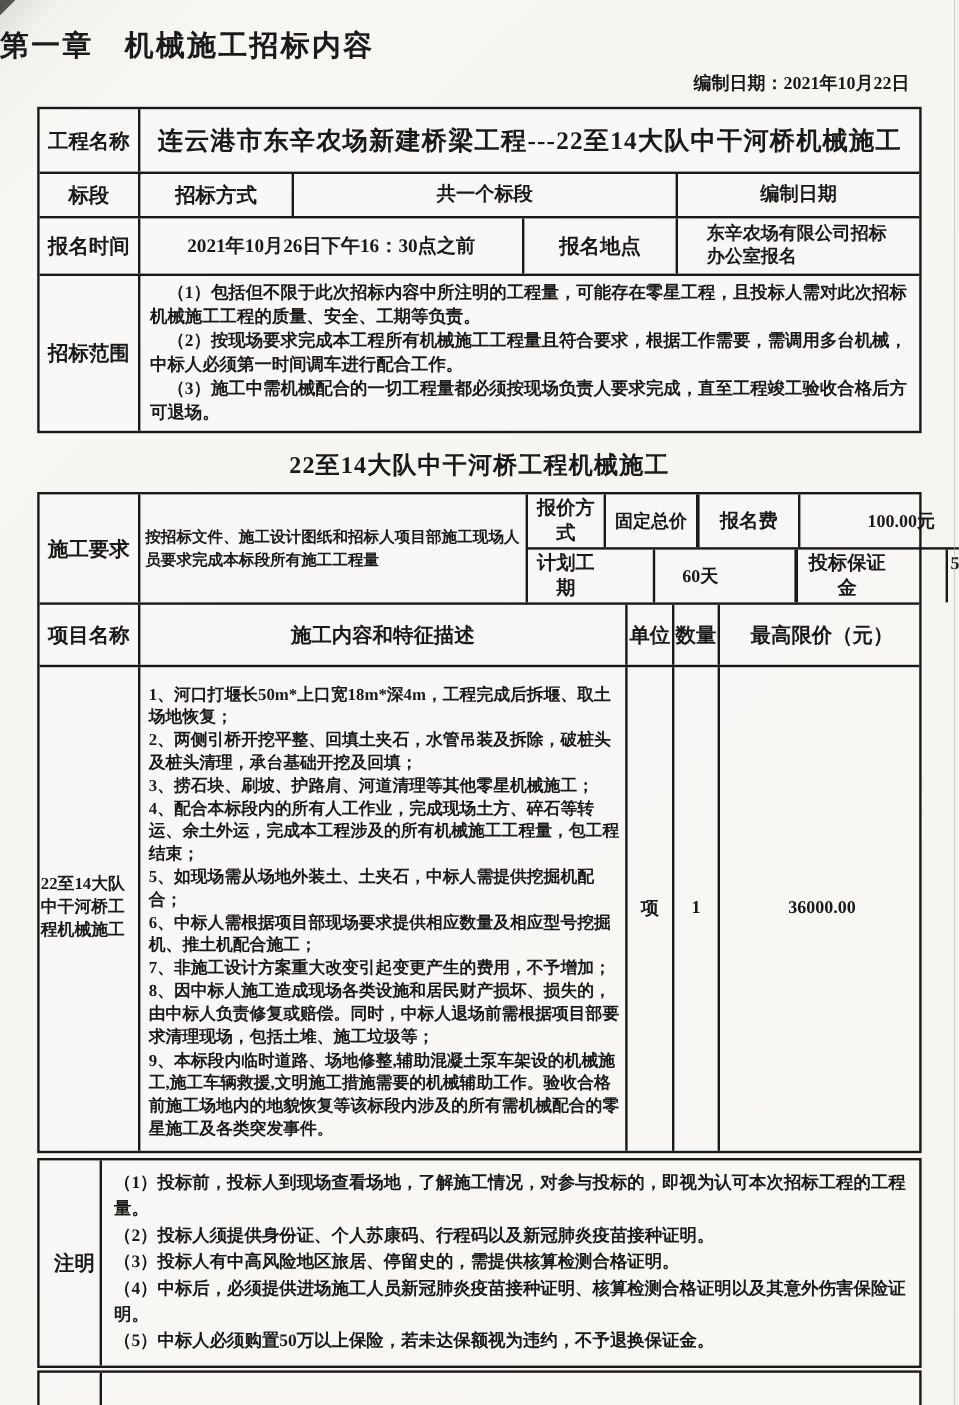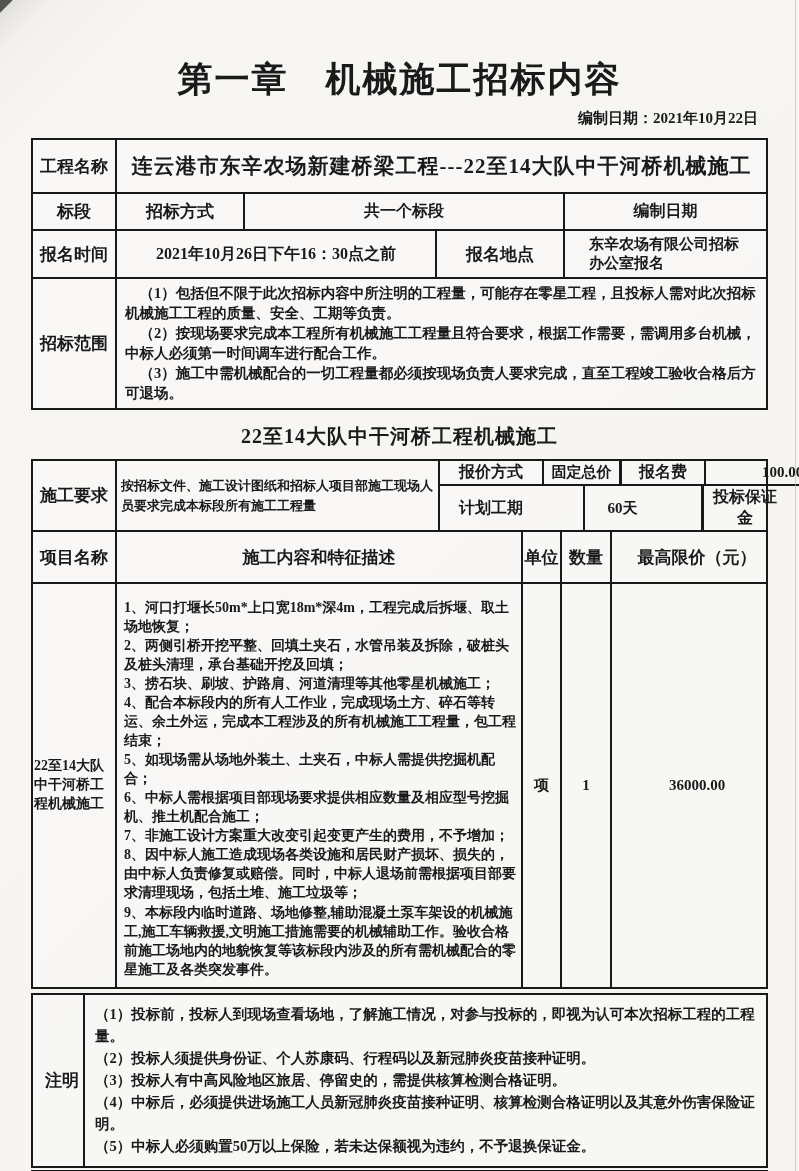--- a/index.html
+++ b/index.html
@@ -18,23 +18,22 @@
   .scan-corner{
     position:absolute; left:0; top:0; width:16px; height:16px;
     background:linear-gradient(135deg,#3a3a38 0,#3a3a38 38%,transparent 42%);
     opacity:.85;
   }
   .scan-edge-right{
     position:absolute; right:3px; top:0; width:1px; height:100%;
     background:#b8b6b2; opacity:.6;
   }
   .title{
-    margin-top:56px;
-    text-align:center;
-    font-size:35px; font-weight:bold;
+    margin-top:22px;
+    font-size:24px; font-weight:bold;
     letter-spacing:2px;
   }
   .date-line{
     width:737px; margin:6px auto 0 auto;
     text-align:right;
     font-size:15px; font-weight:bold;
     padding-right:10px;
   }
   
   .tbl{
@@ -73,28 +72,28 @@
   .t2{ margin-top:9px; }
   .req-row{ min-height:62px; }
   .req-text{ width:323px; flex:none; font-size:13px; font-weight:bold; line-height:1.5; }
   .right-block{ flex:1 1 auto; display:flex; flex-direction:column; border-left:2px solid #191919; }
   .rb-row{ display:flex; flex:1 1 auto; }
   .rb-row + .rb-row{ border-top:2px solid #191919;gap:41px; }
   .rb-cell{
     display:flex; align-items:center; justify-content:center;
     text-align:center; padding:1px 2px;
   }
-  .rb-quote-label{ width:102px; flex:none; font-size:16px; font-weight:bold; }
+  .rb-quote-label{ width:63px; flex:none; font-size:16px; font-weight:bold; }
   .rb-quote-value{ width:77px; flex:none; border-left:2px solid #191919; font-size:15px; font-weight:bold; }
   .rb-fee-label{ width:85px; flex:none; border-left:3px solid #191919; font-size:16px; font-weight:bold; }
   .rb-fee-value{ flex:1 1 auto; border-left:2px solid #191919; font-size:15px; font-weight:bold; }
   .hdr-row{ min-height:52px; }
   .w-desc{ width:406px; flex:none; }
   .w-unit{ width:39px; flex:none; }
-  .w-qty{ width:50px; flex:none; }
+  .w-qty{ width:38px; flex:none; }
   .w-price{ width:172px; flex:none; }
   .main-row{ min-height:348px; }
   .item-cell{ font-size:14px; font-weight:bold; line-height:1.35; padding:2px 1px; }
   .desc-cell{ display:block; padding:14px 4px 8px 7px; }
   .desc-cell p{ font-size:14px; font-weight:bold; line-height:1.36; }
   .num-cell{ font-size:15px; font-weight:bold; }
   .t3{ margin-top:4px; }
   .w-note-label{ width:50px; flex:none;padding-left:12px; }
   .note-cell{ display:block; padding:8px 4px 9px 10px; }
   .note-cell p{ font-size:14.5px; font-weight:bold; line-height:1.52; }

